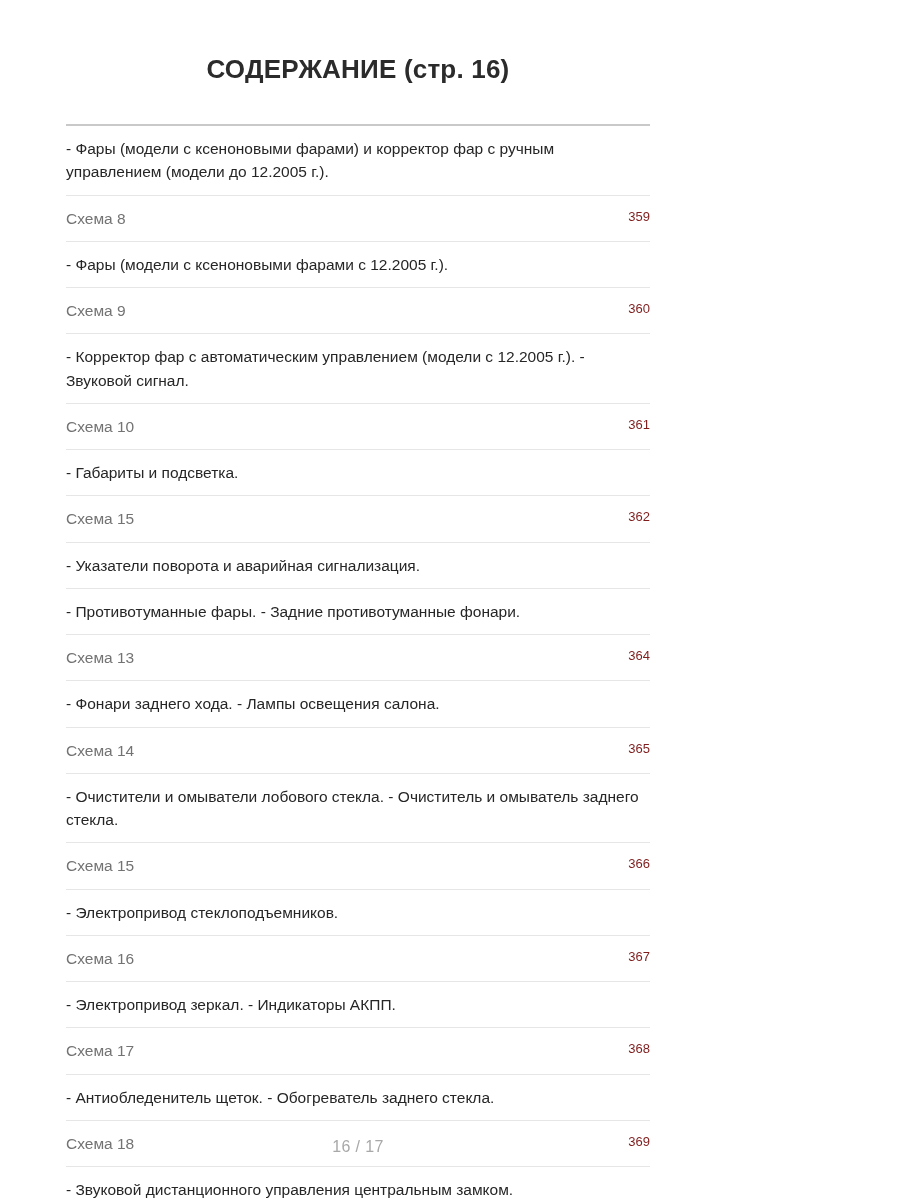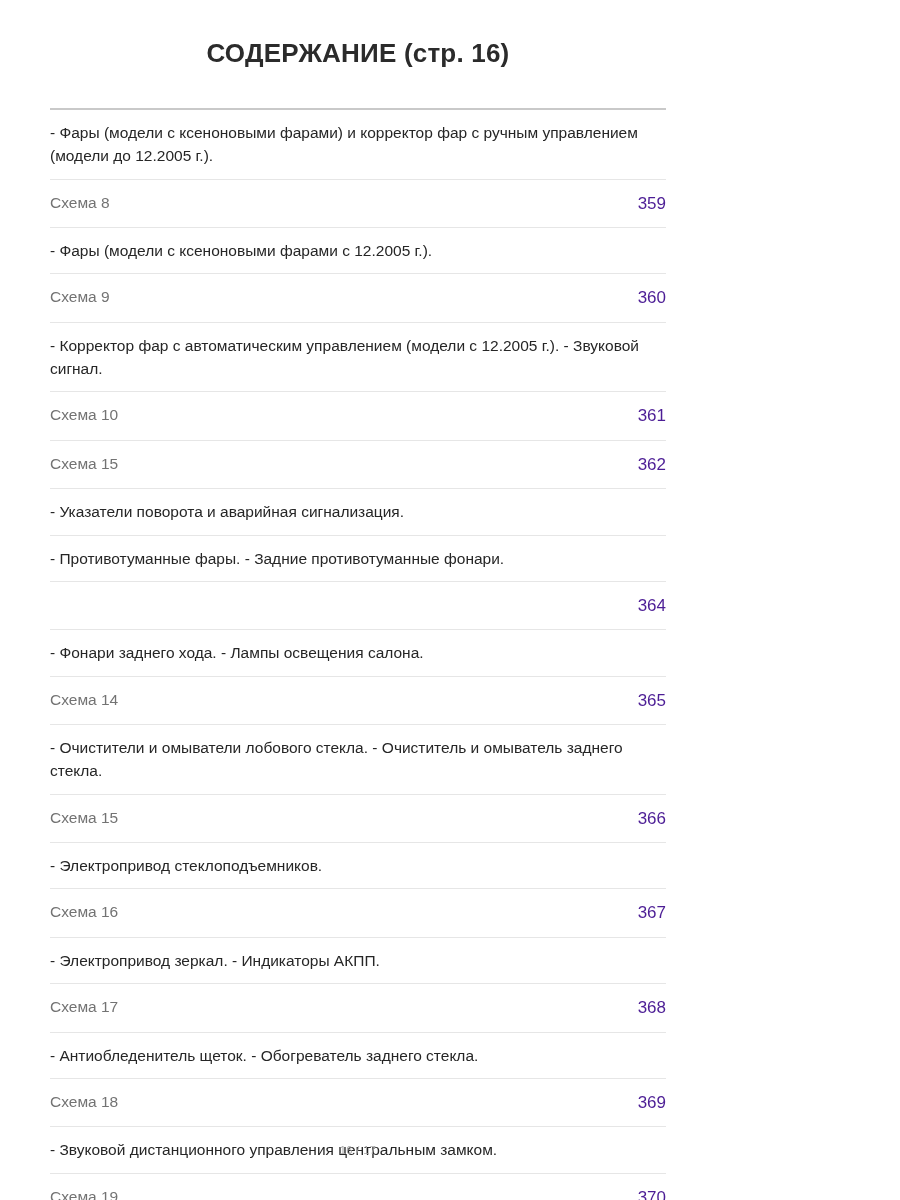--- a/index.html
+++ b/index.html
@@ -13,21 +13,21 @@
     width: 900px;
     height: 1200px;
     font-family: "Liberation Sans", "DejaVu Sans", sans-serif;
     color: #1f1f1f;
     position: relative;
     overflow: hidden;
   }
   .page {
     width: 716px;
     height: 1200px;
-    padding: 0;
+    padding: 16px;
     position: relative;
   }
   .page-title {
     text-align: center;
     font-size: 26px;
     font-weight: bold;
     color: #2b2b2b;
     letter-spacing: 0.2px;
     margin: 0;
     padding-top: 38px;
@@ -60,35 +60,35 @@
     color: #262626;
     flex: 1 1 auto;
     text-align: left;
     word-break: normal;
     overflow-wrap: break-word;
   }
   .toc-row.entry .label {
     color: #737373;
   }
   .toc-row .page-num {
-    font-size: 17px;
+    font-size: 13px;
     line-height: 1.5;
-    color: #4c1d95;
+    color: #7f1d1d;
     flex: 0 0 auto;
     text-align: right;
     min-width: 34px;
     white-space: nowrap;
   }
   .footer {
     position: absolute;
     left: 0;
     right: 0;
     bottom: 44px;
     text-align: center;
-    font-size: 11px;
+    font-size: 16px;
     color: #a8a8a8;
     letter-spacing: 0.4px;
   }
 </style>
 </head>
 <body>
 
 <div class="page">
 
   <h1 class="page-title">СОДЕРЖАНИЕ (стр. 16)</h1>
@@ -110,31 +110,35 @@
         <div class="label">Схема 9</div>
         <div class="page-num">360</div>
       </div>
       <div class="toc-row desc">
         <div class="label">- Корректор фар с автоматическим управлением (модели с 12.2005 г.). - Звуковой сигнал.</div>
       </div>
       <div class="toc-row entry">
         <div class="label">Схема 10</div>
         <div class="page-num">361</div>
       </div>
+      <div class="toc-row desc">
+        <div class="label">- Габариты и подсветка.</div>
+      </div>
       <div class="toc-row entry">
         <div class="label">Схема 15</div>
         <div class="page-num">362</div>
       </div>
       <div class="toc-row desc">
         <div class="label">- Указатели поворота и аварийная сигнализация.</div>
       </div>
       <div class="toc-row desc">
         <div class="label">- Противотуманные фары. - Задние противотуманные фонари.</div>
       </div>
       <div class="toc-row entry">
+        <div class="label">Схема 13</div>
         <div class="page-num">364</div>
       </div>
       <div class="toc-row desc">
         <div class="label">- Фонари заднего хода. - Лампы освещения салона.</div>
       </div>
       <div class="toc-row entry">
         <div class="label">Схема 14</div>
         <div class="page-num">365</div>
       </div>
       <div class="toc-row desc">

